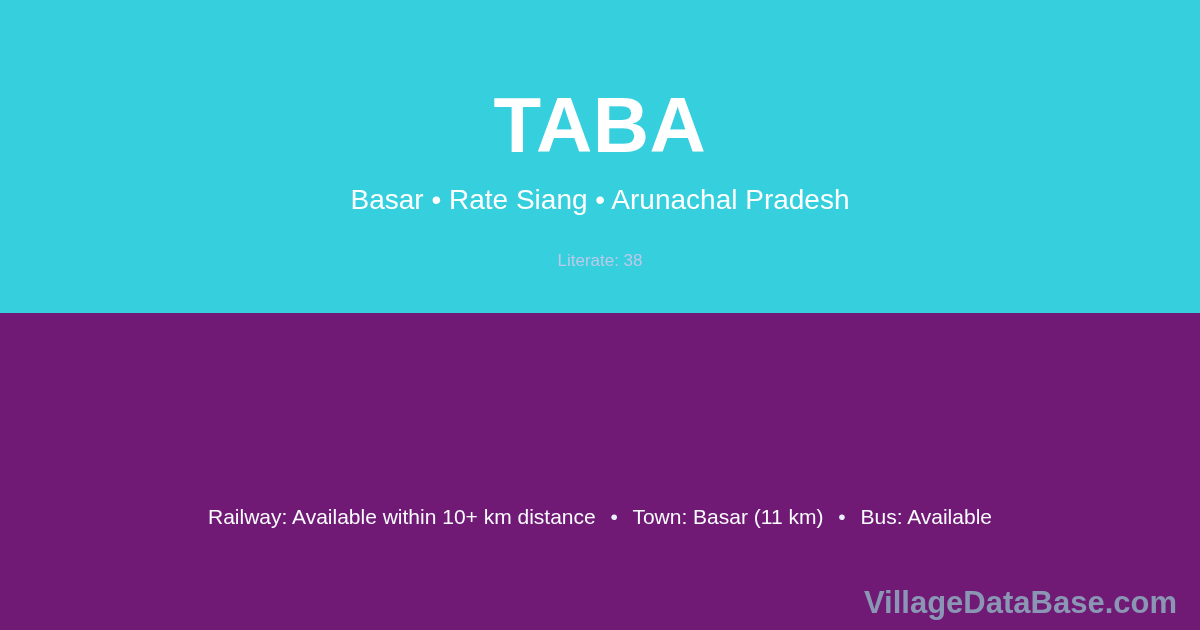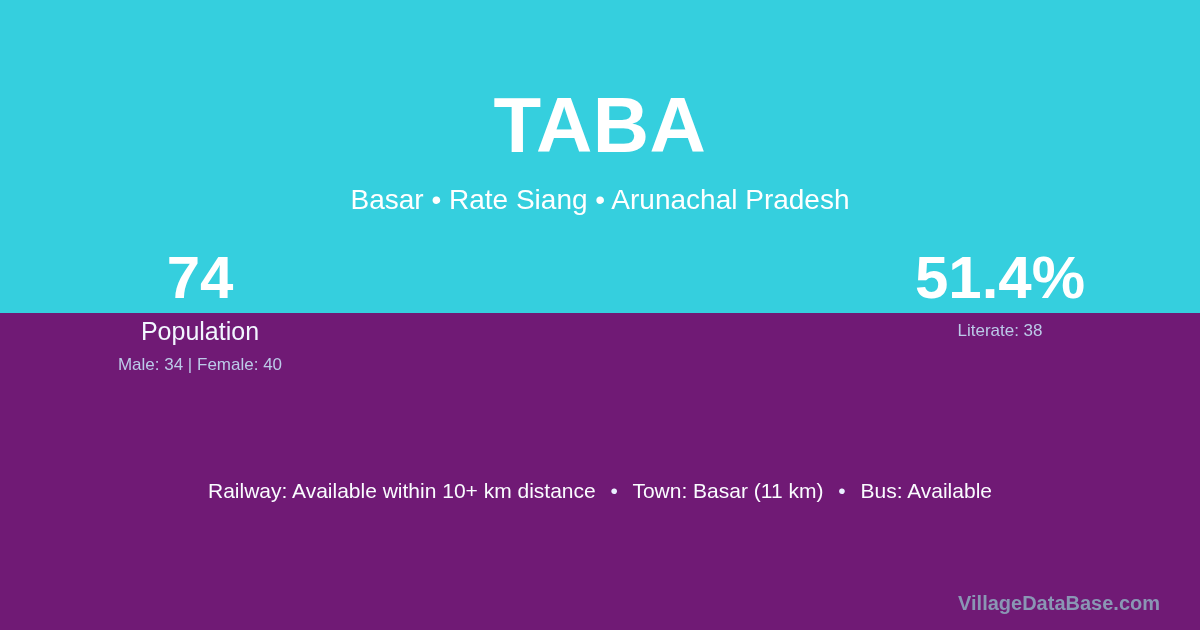--- a/index.html
+++ b/index.html
@@ -94,72 +94,66 @@
     line-height: 22px;
     color: #BCCAE8;
     white-space: nowrap;
     min-height: 22px;
   }
 
   
   .info-line {
     position: absolute;
     left: 0;
-    top: 476px;
+    top: 502px;
     width: 1200px;
     text-align: center;
     font-size: 21px;
     font-weight: normal;
     line-height: 30px;
     color: #FAFCFF;
     white-space: nowrap;
   }
   .info-sep {
     padding: 0 9px;
     color: #EAF0FF;
   }
 
   
   .brand {
     position: absolute;
-    right: 40px;
+    right: 23px;
     bottom: 12px;
-    font-size: 20px;
+    font-size: 31px;
     font-weight: bold;
     line-height: 30px;
     color: #8A96B4;
     white-space: nowrap;
     text-align: right;
   }
 </style>
 </head>
 <body>
 
 <div class="card">
 
   <div class="band-top"></div>
 
   <div class="village-title">TABA</div>
 
   <div class="village-subtitle">Basar • Rate Siang • Arunachal Pradesh</div>
 
   <div class="stats-row">
 
-    <div class="stat-col">
-      <div class="stat-value">74</div>
-      <div class="stat-label">Population</div>
-      <div class="stat-sub">Male: 34 | Female: 40</div>
-    </div>
 
     <div class="stat-col">
       <div class="stat-sub"></div>
     </div>
 
     <div class="stat-col">
-      <div class="stat-value">51.4%</div>
       <div class="stat-sub">Literate: 38</div>
     </div>
 
   </div>
 
   <div class="info-line">
     <span>Railway: Available within 10+ km distance</span>
     <span class="info-sep">•</span>
     <span>Town: Basar (11 km)</span>
     <span class="info-sep">•</span>

